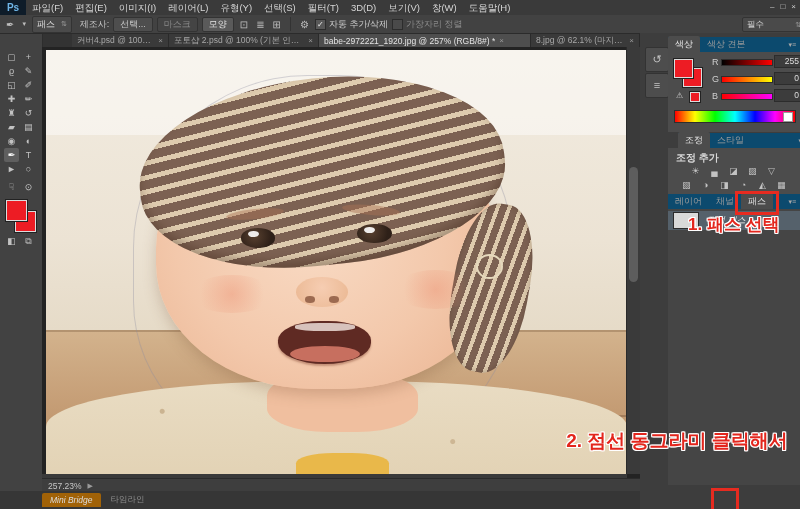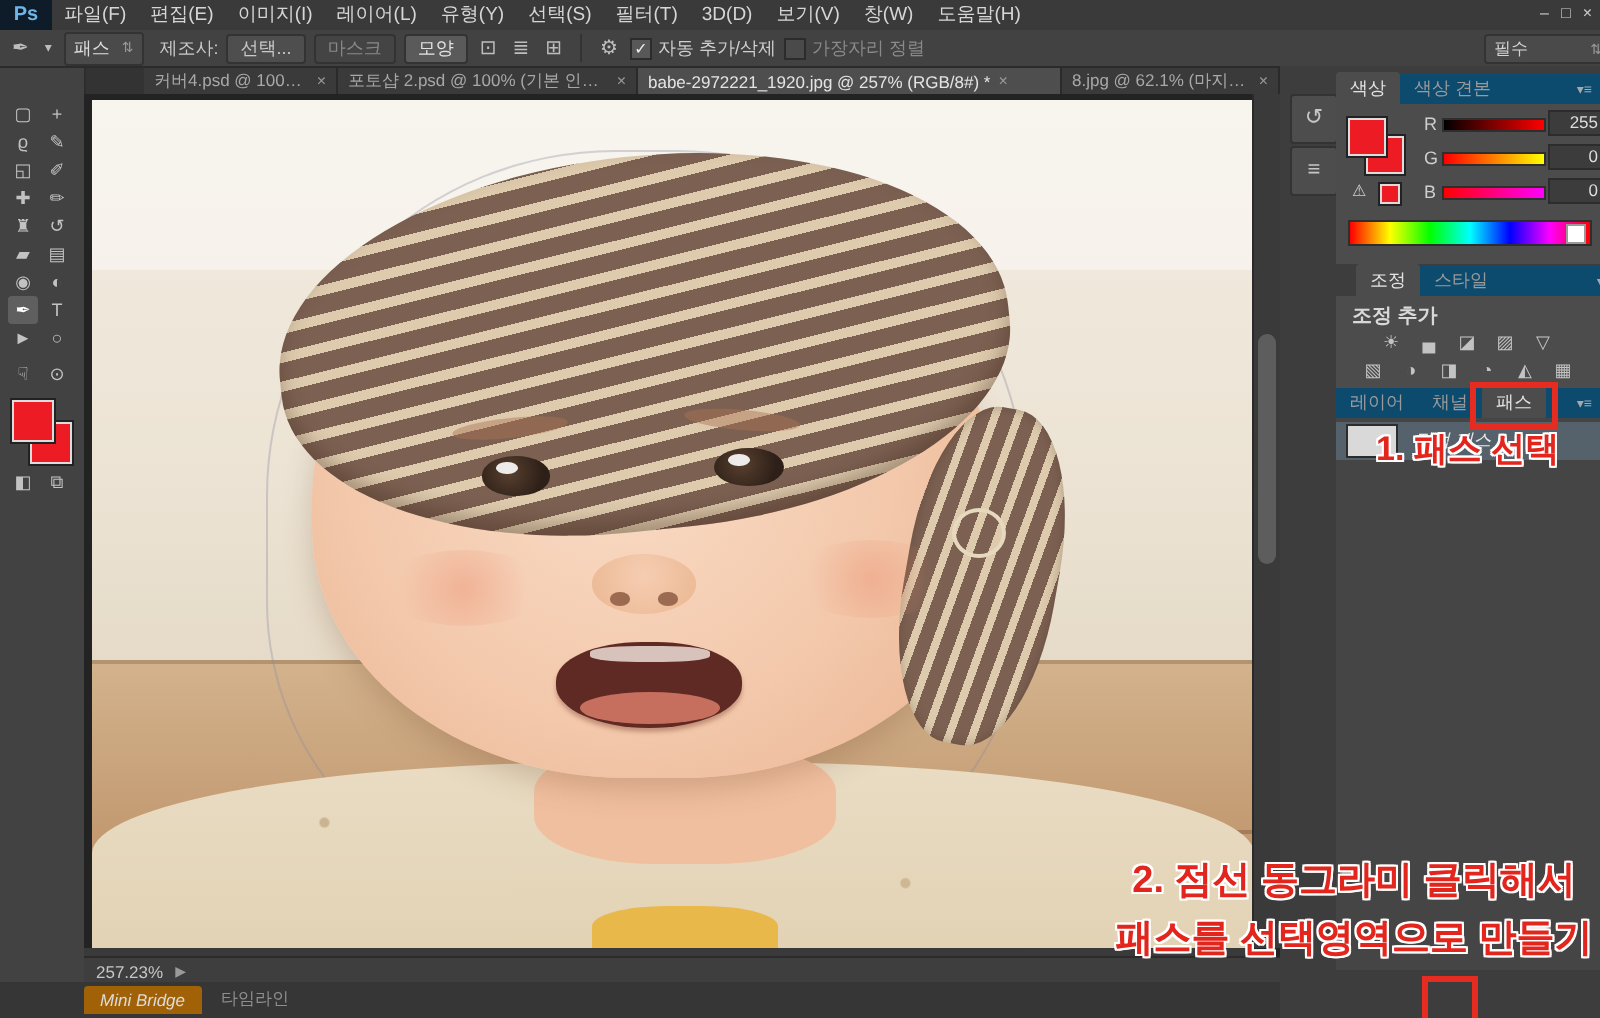--- a/index.html
+++ b/index.html
@@ -309,17 +309,16 @@
         <span style="font-style:italic;font-size:9px;color:#e8e8e8;">작업 패스</span>
       </div>
     </div>
 
   </div>
 
   <div class="red-box" style="left:735px;top:191px;width:38px;height:18px;"></div>
   <div class="red-text" style="left:688px;top:213px;width:110px;font-size:17px;">1. 패스 선택</div>
   <div class="red-text" style="left:556px;top:426px;width:242px;font-size:19px;text-align:center;line-height:29px;">
     <div>2. 점선 동그라미 클릭해서</div>
-    <div>패스를 선택영역으로 만들기</div>
   </div>
   <div class="red-box" style="left:711px;top:488px;width:22px;height:19px;"></div>
 
 </div>
 
 </body></html>

